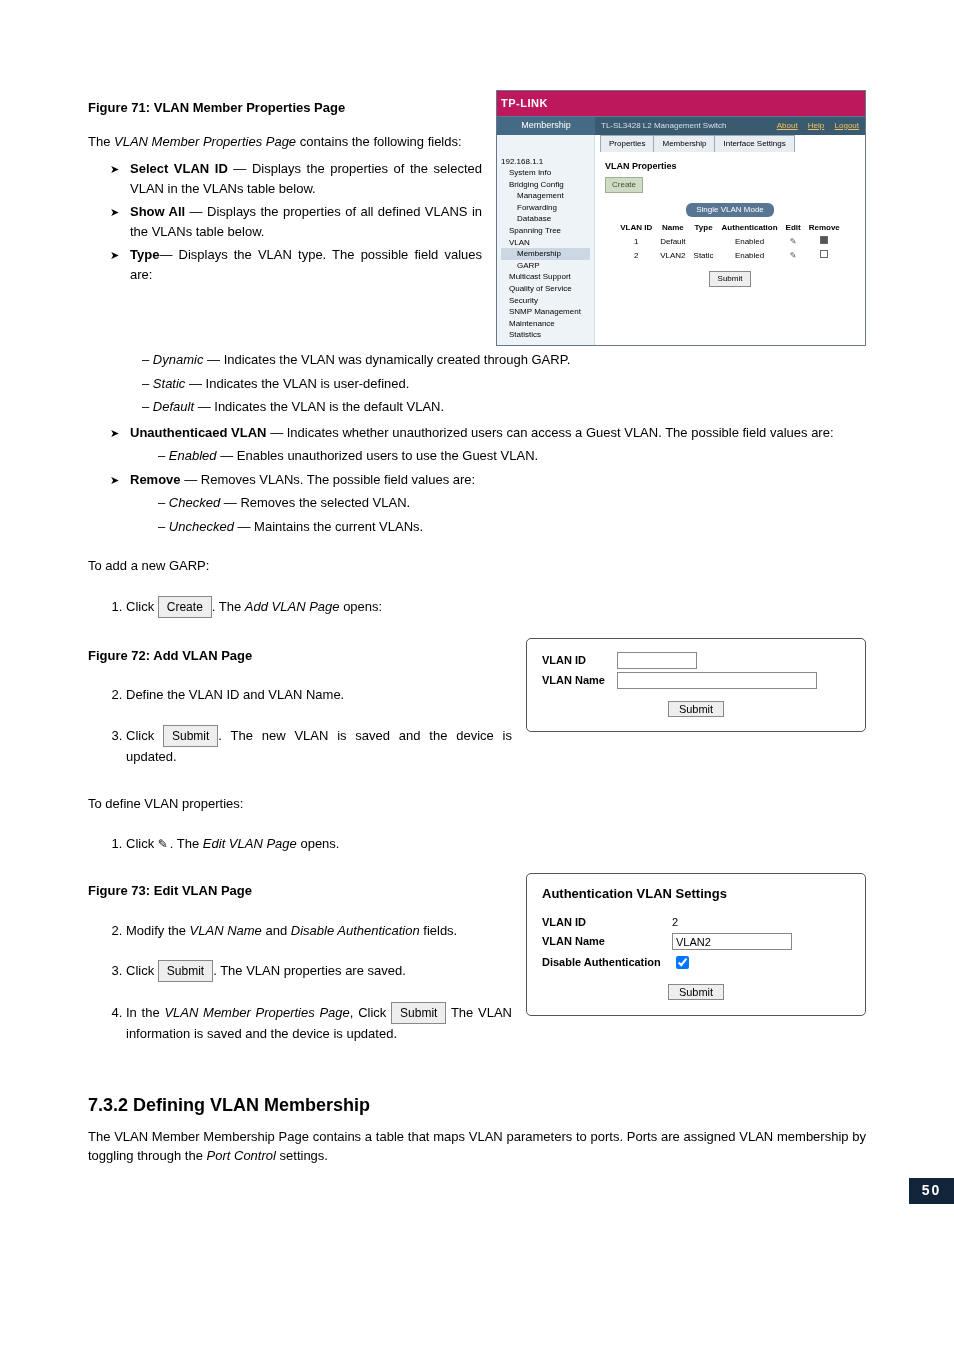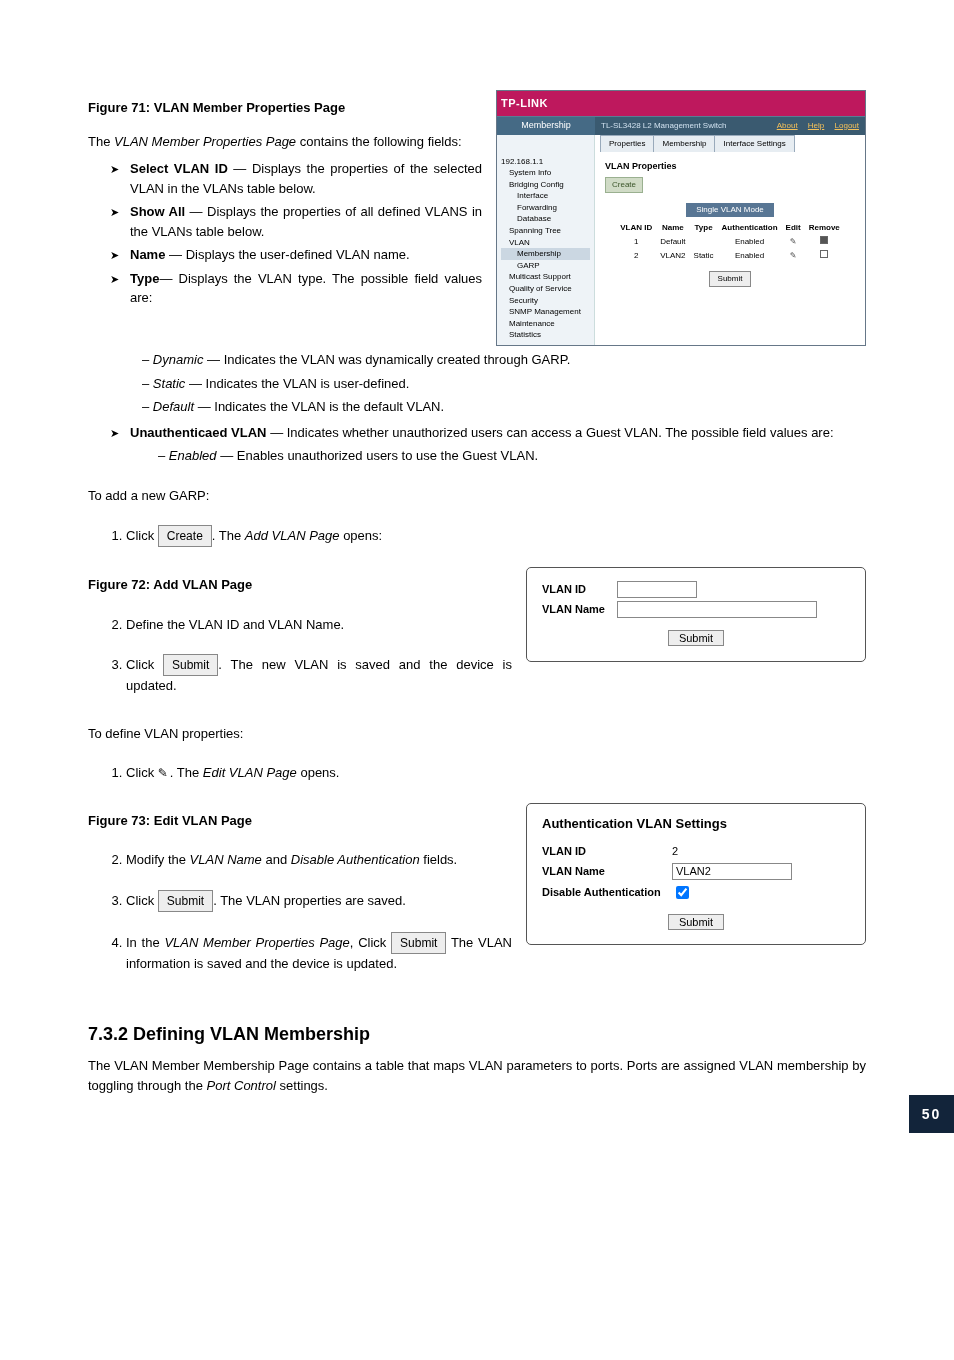--- a/index.html
+++ b/index.html
@@ -101,21 +101,21 @@
   .fig71 .main {
     flex:1;
     padding:8px 10px 18px 10px;
   }
   .fig71 .sect-title { font-weight:bold; font-size:9px; margin-bottom:4px; }
   .fig71 .create-btn {
     display:inline-block; background:#d0dbc6; border:1px solid #9ab090; color:#3a5529;
     padding:1px 6px; font-size:8px;
   }
   .fig71 .mode-badge {
-    background:#587694; color:#fff; padding:1px 10px; font-size:8px; display:inline-block;
+    background:#587694; color:#fff; padding:1px 10px; font-size:8px; display:inline-block;border-radius:6px;
   }
   .fig71 table.thintbl { border-collapse:collapse; font-size:8px; margin:4px auto 0 auto; }
   .fig71 table.thintbl th { font-weight:bold; padding:1px 4px; }
   .fig71 table.thintbl td { padding:1px 4px; text-align:center; }
   .fig71 .pen { font-size:8px; color:#555; }
   .fig71 .chk { display:inline-block; width:8px; height:8px; border:1px solid #666; }
   .fig71 .chk.on { background:#555; }
   .fig71 .submit { display:inline-block; border:1px solid #888; background:#eee; padding:1px 8px; font-size:8px; margin-top:8px; }
 
   
@@ -133,21 +133,21 @@
   .panel input[type=text] { border:1px solid #888; height:17px; width: 160px; font-size:11px; padding:0 3px; }
   .panel .sub-row { text-align:center; margin-top:12px; }
   .panel .sub-btn { border:1px solid #888; background:#eee; padding:1px 10px; font-size:11px; }
   .panel input[type=checkbox] { width:13px; height:13px; }
 
   
   .pgnum-box {
     position: absolute;
     right: 0;
     bottom: 0;
-    width: 45px; height: 38px;
+    width: 45px; height: 26px;
     background: #12243a;
     color: #fff;
     font-weight: bold;
     font-size: 14px;
     display:flex; align-items:center; justify-content:center;
     letter-spacing:2px;
     margin-left:29px;
   }
 </style>
 </head>
@@ -157,21 +157,20 @@
   <div class="text-side">
     <div class="caption">Figure 71: VLAN Member Properties Page</div>
 
     <p class="justify">
       The <em>VLAN Member Properties Page</em> contains the following fields:
     </p>
 
     <ul class="b">
       <li class="justify"><b>Select VLAN ID</b><span> — Displays the properties of the selected VLAN in the VLANs table below.</span></li>
       <li class="justify"><b>Show All</b><span> — Displays the properties of all defined VLANS in the VLANs table below.</span></li>
-      <li><b>Name</b><span> — Displays the user-defined VLAN name.</span></li>
       <li class="justify"><b>Type</b><span>— Displays the VLAN type. The possible field values are:</span></li>
     </ul>
   </div>
 
   <div class="fig71">
     <div class="topbar">
       <div class="brand">TP-LINK</div>
     </div>
     <div class="row2">
       <div class="sidelabel">Membership</div>
@@ -190,21 +189,21 @@
         <div class="tab">Properties</div>
         <div class="tab">Membership</div>
         <div class="tab">Interface Settings</div>
       </div>
     </div>
     <div class="body">
       <div class="tree">
         <div>192.168.1.1</div>
         <div class="n">System Info</div>
         <div class="n">Bridging Config</div>
-        <div class="n2">Interface</div>
+        <div class="n2">Management</div>
         <div class="n2">Forwarding Database</div>
         <div class="n">Spanning Tree</div>
         <div class="n">VLAN</div>
         <div class="n2 sel">Membership</div>
         <div class="n2">GARP</div>
         <div class="n">Multicast Support</div>
         <div class="n">Quality of Service</div>
         <div class="n">Security</div>
         <div class="n">SNMP Management</div>
         <div class="n">Maintenance</div>
@@ -257,20 +256,26 @@
   <li>– <em>Static</em><span> — Indicates the VLAN is user-defined.</span></li>
   <li>– <em>Default</em><span> — Indicates the VLAN is the default VLAN.</span></li>
 </ul>
 
 <ul class="b">
   <li class="justify"><b>Unauthenticaed VLAN</b><span> — Indicates whether unauthorized users can access a Guest VLAN. The possible field values are:</span>
     <ul class="sub">
       <li>– <em>Enabled</em><span> — Enables unauthorized users to use the Guest VLAN.</span></li>
     </ul>
   </li>
+  <li><b>Remove</b><span> — Removes VLANs. The possible field values are:</span>
+    <ul class="sub">
+      <li>– <em>Checked</em><span> — Removes the selected VLAN.</span></li>
+      <li>– <em>Unchecked</em><span> — Maintains the current VLANs.</span></li>
+    </ul>
+  </li>
 </ul>
 
 <p style="margin-top:20px;">To add a new GARP:</p>
 <ol>
   <li>
     <span>Click </span><span class="btn-inline">Create</span><span>. The <em>Add VLAN Page</em> opens:</span>
   </li>
 </ol>
 
 <div class="layout" style="margin-top:10px;">

